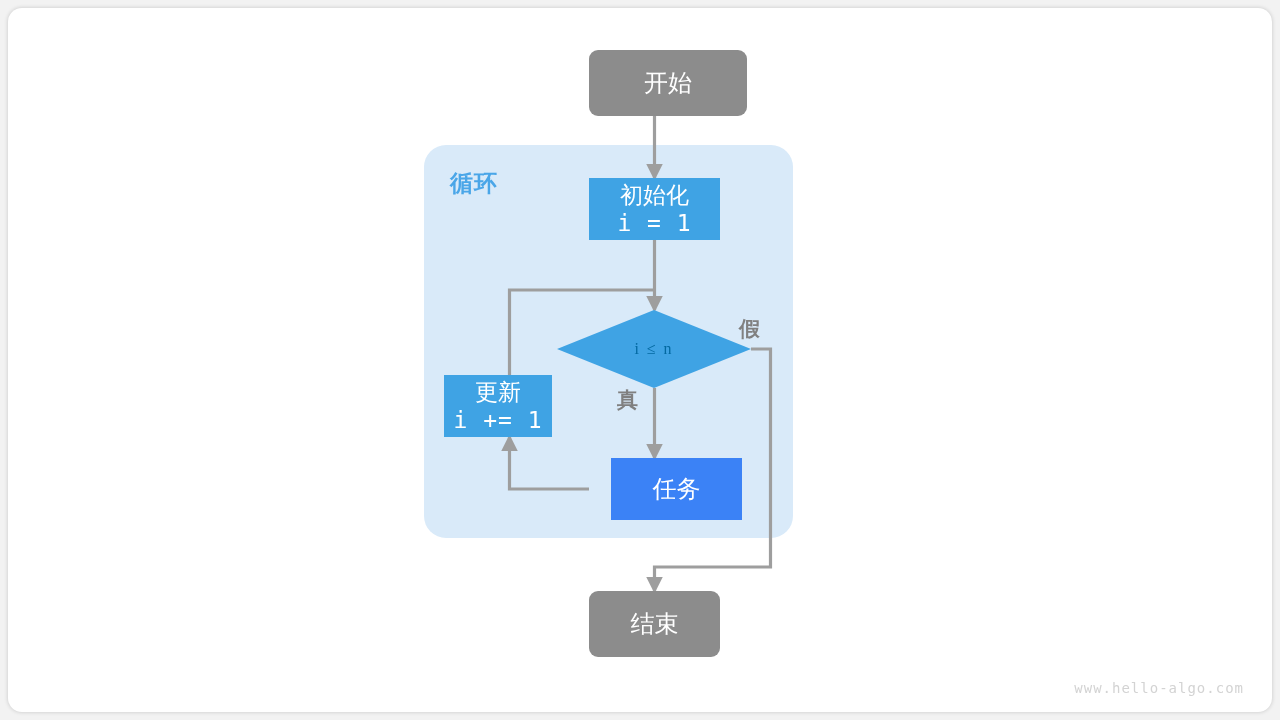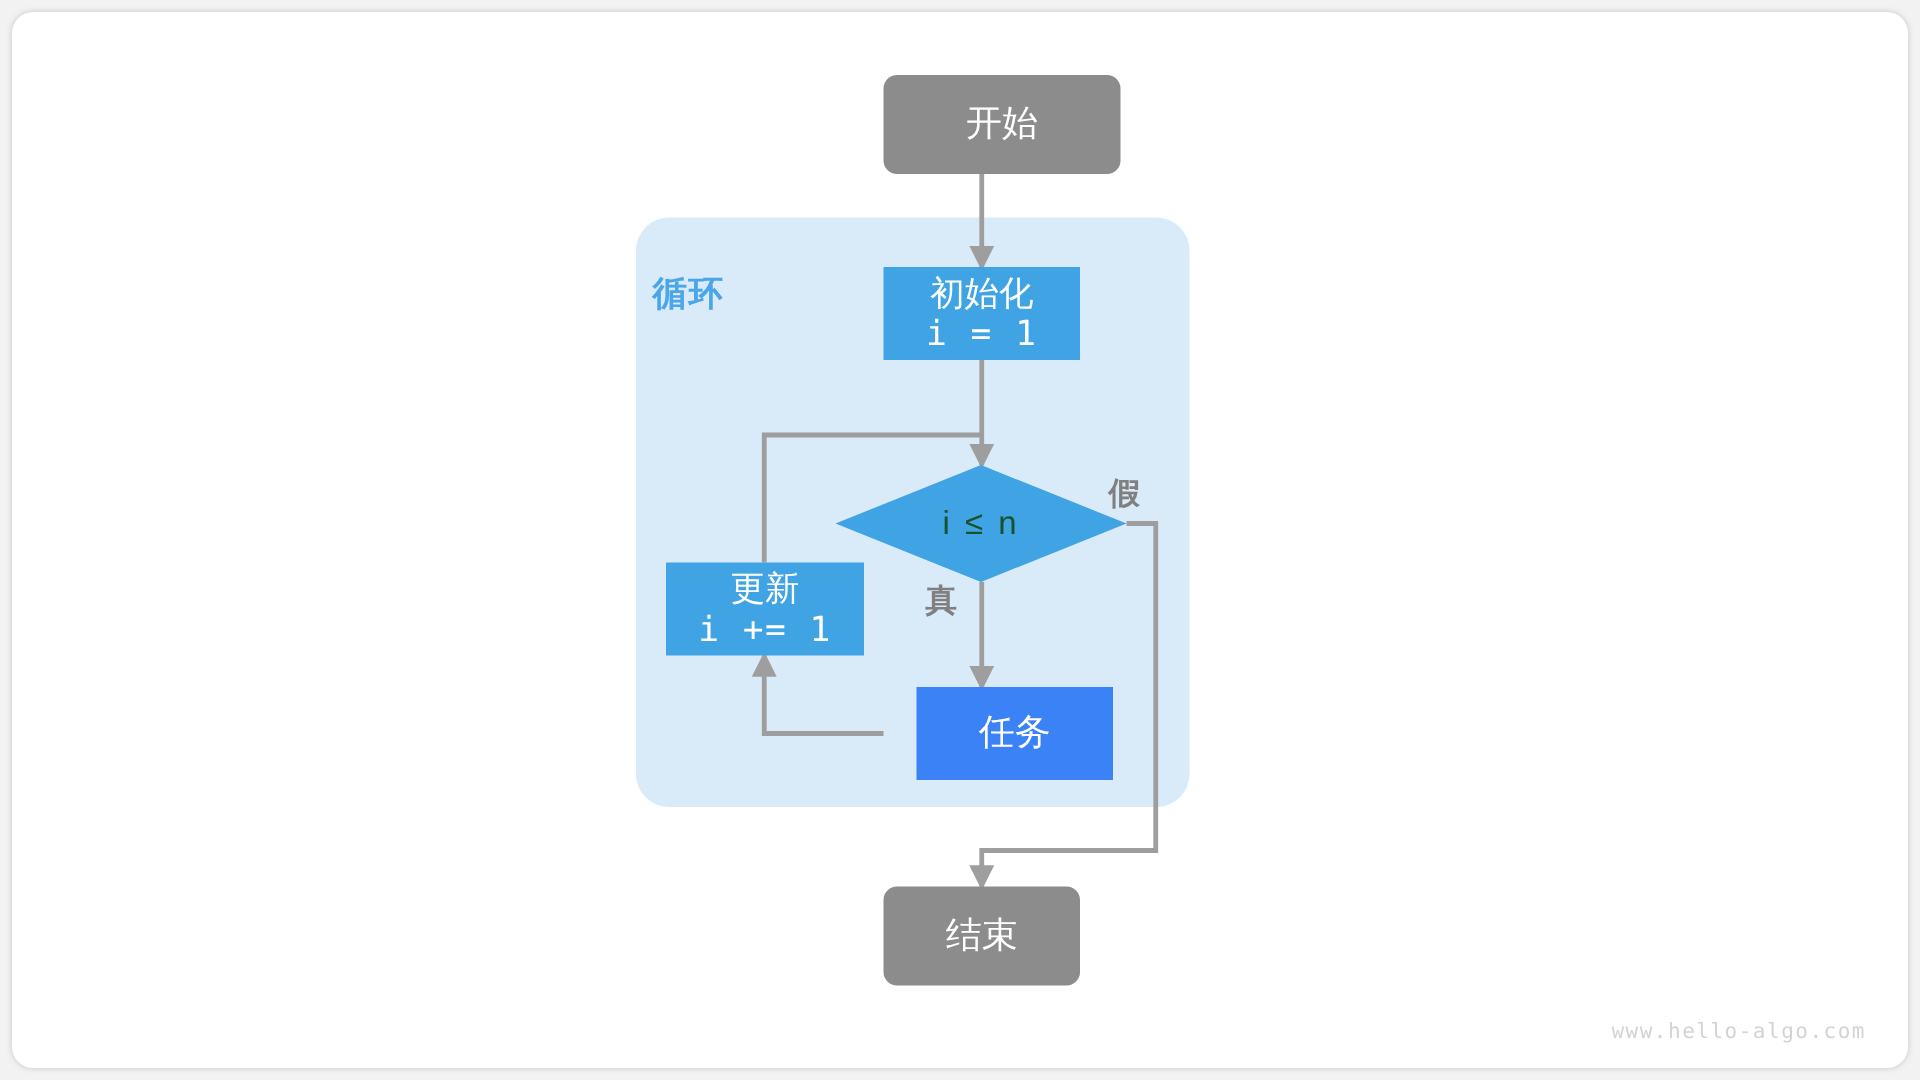--- a/index.html
+++ b/index.html
@@ -44,27 +44,26 @@
     position: absolute;
     left: 424px;
     top: 145px;
     width: 369px;
     height: 393px;
     background: #d9eaf9;
     border-radius: 22px;
   }
   .loop-label {
     position: absolute;
-    left: 435px;
+    left: 450px;
     top: 168px;
     font-size: 23px;
     font-weight: bold;
     color: #4aa6e8;
     letter-spacing: 1px;
-    margin-top: 12px;
   }
 
   
   .node {
     position: absolute;
     display: flex;
     flex-direction: column;
     align-items: center;
     justify-content: center;
     color: #ffffff;
@@ -85,21 +84,21 @@
   .node-start { left: 589px; top: 50px;  width: 158px; height: 66px; }
   .node-end   { left: 589px; top: 591px; width: 131px; height: 66px; }
   .node-start .l1, .node-end .l1 { font-size: 24px; }
 
   .node-init {
     background: #3fa3e4;
     left: 589px; top: 178px; width: 131px; height: 62px;
   }
   .node-update {
     background: #3fa3e4;
-    left: 444px; top: 375px; width: 132px; height: 62px;
+    left: 444px; top: 375px; width: 108px; height: 62px;
   }
   .node-task {
     background: #3b82f6;
     left: 575px; top: 458px; width: 131px; height: 62px; margin-left: 36px;
   }
   .node-task .l1 { font-size: 24px; }
 
   
   .diamond-wrap {
     position: absolute;
@@ -113,23 +112,23 @@
     inset: 0;
     background: #3fa3e4;
     clip-path: polygon(50% 0%, 100% 50%, 50% 100%, 0% 50%);
   }
   .diamond-text {
     position: absolute;
     inset: 0;
     display: flex;
     align-items: center;
     justify-content: center;
-    color: #14532d;
-    font-size: 22px;
-    font-family: Liberation Sans, sans-serif;
+    color: #0369a1;
+    font-size: 16px;
+    font-family: Liberation Serif, serif;
     letter-spacing: 2px;
   }
 
   
   .branch-label {
     position: absolute;
     font-size: 21px;
     font-weight: bold;
     color: #808080;
   }

